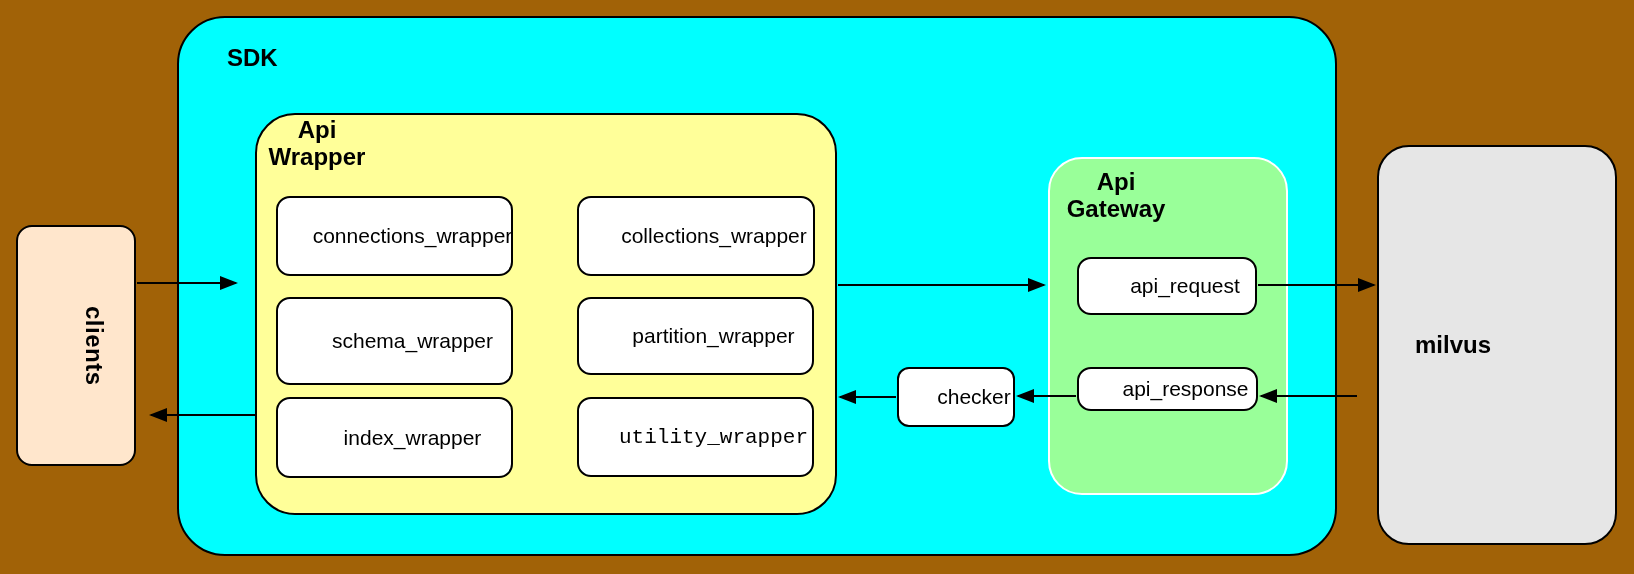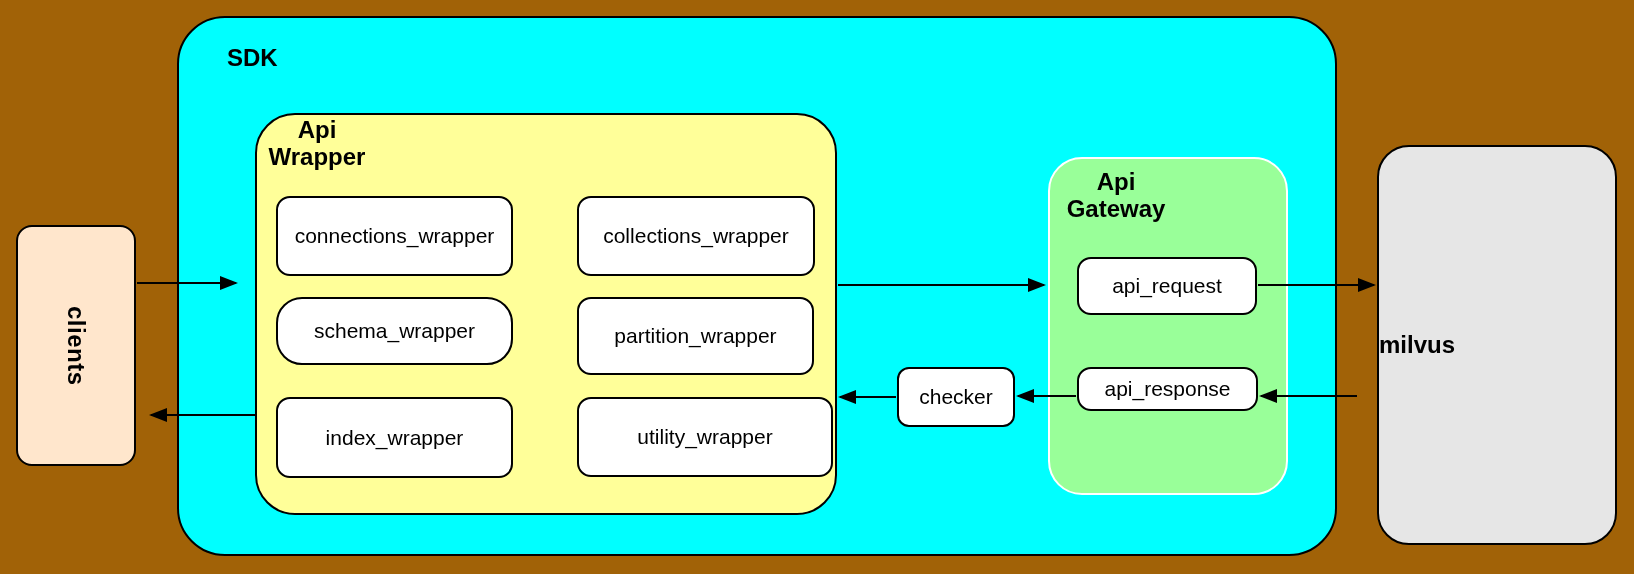--- a/index.html
+++ b/index.html
@@ -13,20 +13,21 @@
     width: 1634px;
     height: 574px;
     background: #a16207;
     overflow: hidden;
   }
   .node, .container, .box {
     position: absolute;
     box-sizing: border-box;
     border: 2px solid #000000;
     color: #000000;
+    padding-left: 36px;
   }
   
   .sdk {
     left: 177px; top: 16px; width: 1160px; height: 540px;
     background: #00ffff;
     border-radius: 48px;
   }
   .api-wrapper {
     left: 255px; top: 113px; width: 582px; height: 402px;
     background: #ffff99;
@@ -74,24 +75,24 @@
   
   .box {
     background: #ffffff;
     border-radius: 14px;
     display: flex; align-items: center; justify-content: center;
     font-size: 21px;
     white-space: nowrap;
   }
   .b-connections { left: 276px; top: 196px; width: 237px; height: 80px; }
   .b-collections { left: 577px; top: 196px; width: 238px; height: 80px; }
-  .b-schema      { left: 276px; top: 297px; width: 237px; height: 68px; border-radius: 26px; }
+  .b-schema      { left: 276px; top: 297px; width: 237px; height: 88px; }
   .b-partition   { left: 577px; top: 297px; width: 237px; height: 78px; }
   .b-index       { left: 276px; top: 397px; width: 237px; height: 81px; }
-  .b-utility     { left: 577px; top: 397px; width: 256px; height: 80px; }
+  .b-utility     { left: 577px; top: 397px; width: 237px; height: 80px; font-family: Liberation Mono, monospace; }
   .b-checker     { left: 897px; top: 367px; width: 118px; height: 60px; border-radius: 12px; }
   .b-request     { left: 1077px; top: 257px; width: 180px; height: 58px; }
   .b-response    { left: 1077px; top: 367px; width: 181px; height: 44px; }
   
   .arrows {
     position: absolute;
     left: 0; top: 0;
     width: 1634px; height: 574px;
     pointer-events: none;
     z-index: 50;

